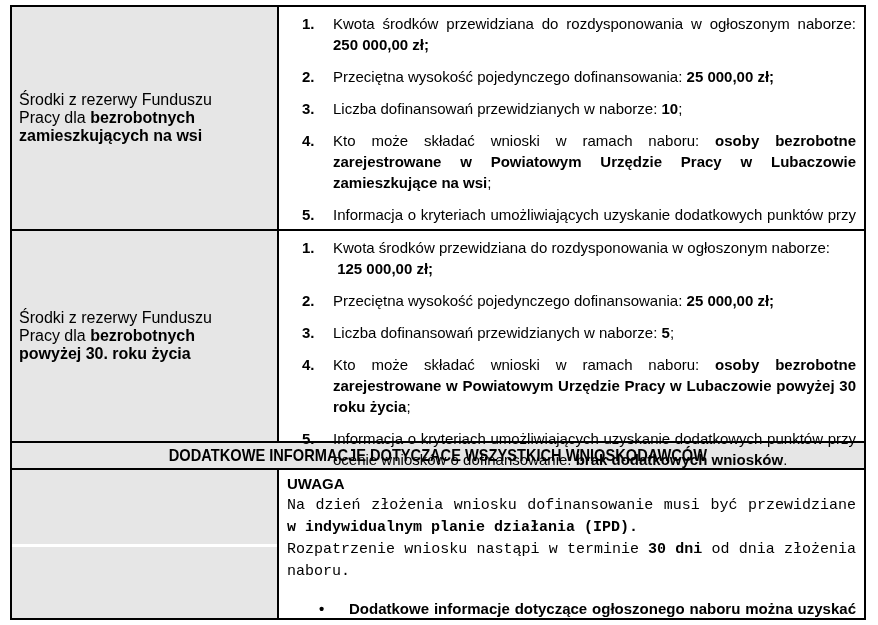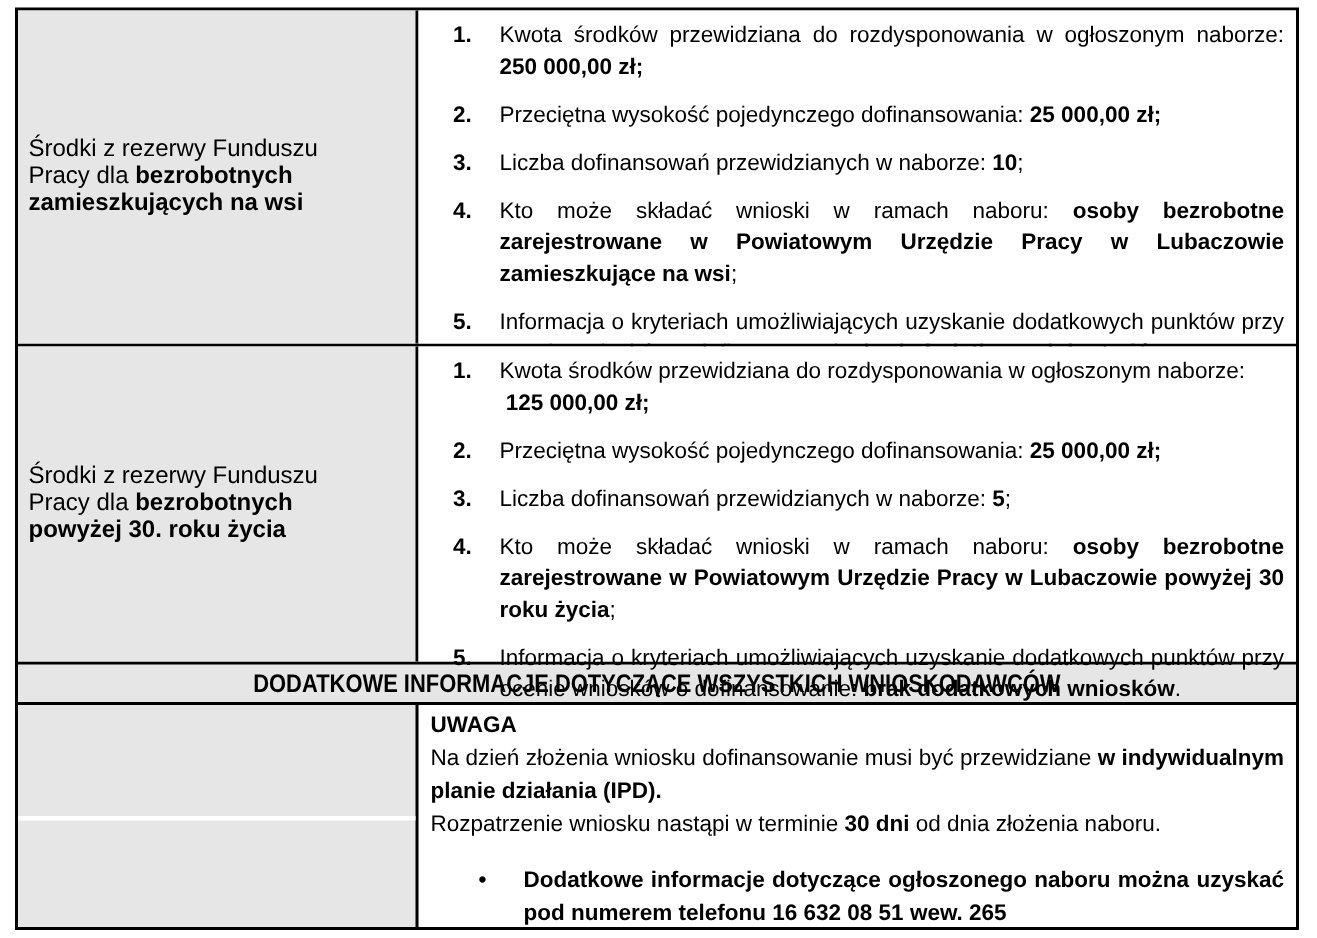--- a/index.html
+++ b/index.html
@@ -60,21 +60,21 @@
   .notes-left::after{
     content:"";position:absolute;left:0;right:0;top:74px;height:3px;background:#ffffff;
   }
   .notes-cell{
     flex:1;box-sizing:border-box;
     padding:3px 8px 0 8px;
     font-size:15px;line-height:22px;
     background:#ffffff;
   }
   .uwaga{font-weight:bold;}
-  .para{text-align:justify;white-space:pre-wrap;}
+  .para{text-align:justify;white-space:pre-wrap;font-family:Liberation Mono, monospace;}
   .bullet{display:flex;margin-top:15px;font-weight:bold;padding-left:32px;}
   .bglyph{width:30px;flex:none;}
 </style>
 </head>
 <body>
 
 <div class="page">
   <div class="table">
 
     <div class="trow row1">

